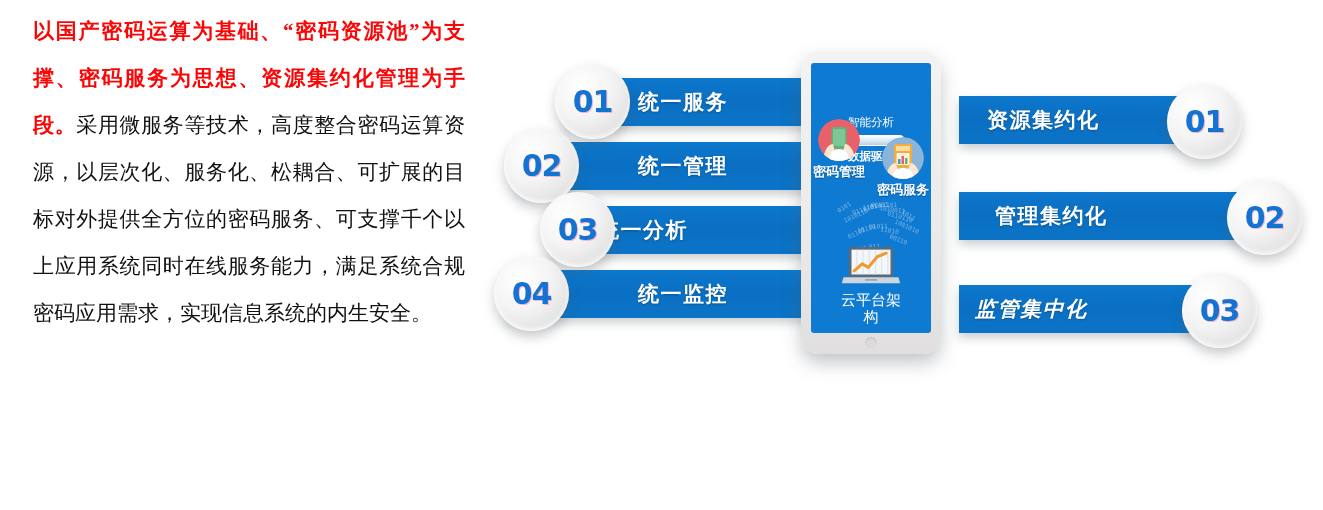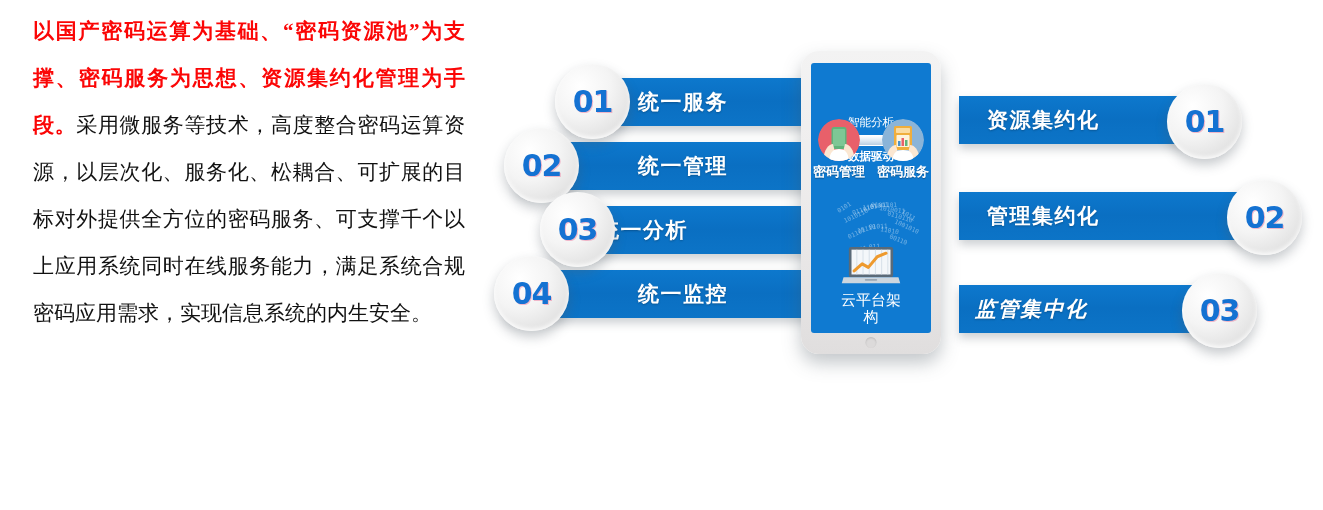--- a/index.html
+++ b/index.html
@@ -154,21 +154,21 @@
       <span class="circ-num">03</span>
     </div>
     <div class="circ" style="left:24px;top:256px;">
       <span class="circ-num">04</span>
     </div>
 
     <div class="bar bar-r" style="left:489px;top:96px;width:230px;">
       <span class="bar-label" style="margin-left:28px;">资源集约化</span>
     </div>
     <div class="bar bar-r" style="left:489px;top:192px;width:290px;">
-      <span class="bar-label" style="margin-left:28px;">管理集约化</span>
+      <span class="bar-label" style="margin-left:36px;">管理集约化</span>
     </div>
     <div class="bar bar-r" style="left:489px;top:285px;width:245px;">
       <span class="bar-label" style="margin-left:16px;font-style:italic;">监管集中化</span>
     </div>
 
     <div class="circ" style="left:697px;top:84px;">
       <span class="circ-num">01</span>
     </div>
     <div class="circ" style="left:757px;top:180px;">
       <span class="circ-num">02</span>
@@ -215,21 +215,21 @@
               <rect x="13.5" y="8" width="15" height="22" rx="2.5" fill="#5fb37a"></rect>
               <rect x="15" y="10" width="12" height="17" rx="1" fill="#7ec795"></rect>
               <path d="M5 42 C6 30 11 25 15 25 L17 33 L14 42 Z" fill="#fbe7d2"></path>
               <path d="M37 42 C36 30 31 25 27 25 L25 33 L28 42 Z" fill="#fbe7d2"></path>
               <path d="M11 42 C12 33 15 30 21 30 C27 30 30 33 31 42 Z" fill="#ffffff"></path>
             </svg>
           </div>
           <div class="node-cap">密码管理</div>
         </div>
 
-        <div class="node" style="right:7px;top:56px;text-align:right;">
+        <div class="node" style="right:7px;top:74px;text-align:right;">
           <div class="node-icon">
             <svg viewBox="0 0 42 42" width="42" height="42">
               <circle cx="21" cy="21" r="21" fill="#8ab4d8"></circle>
               <rect x="12" y="7" width="18" height="24" rx="1.5" fill="#f0ae3c"></rect>
               <rect x="14" y="9" width="14" height="5" rx="0.8" fill="#fadba0"></rect>
               <rect x="14.5" y="16" width="13" height="12" rx="0.8" fill="#fdf3dc"></rect>
               <rect x="16" y="22" width="2.5" height="5" fill="#4a90c8"></rect>
               <rect x="19.5" y="19" width="2.5" height="8" fill="#e8606a"></rect>
               <rect x="23" y="21" width="2.5" height="6" fill="#5fb37a"></rect>
               <path d="M4 42 C5 30 10 26 14 26 L16 34 L13 42 Z" fill="#fbe7d2"></path>

